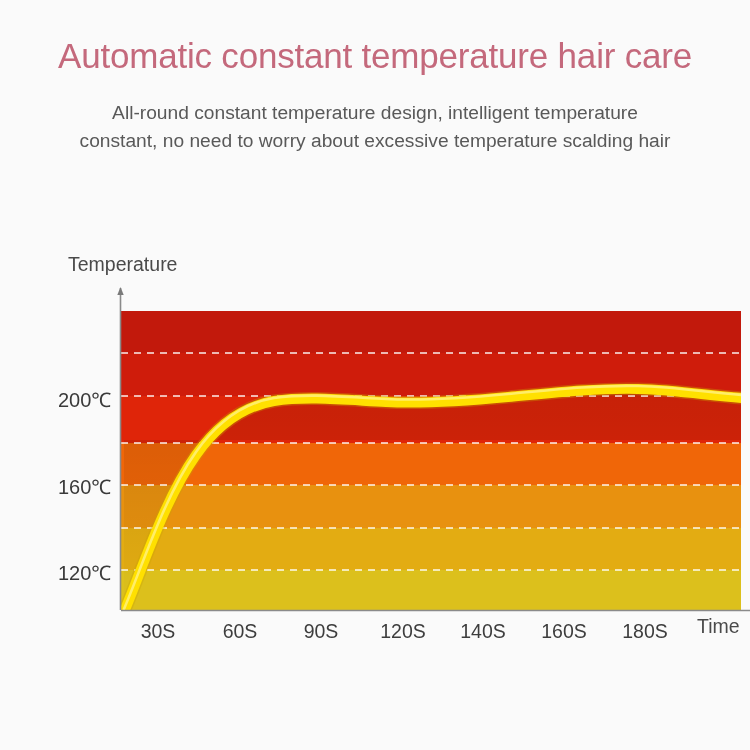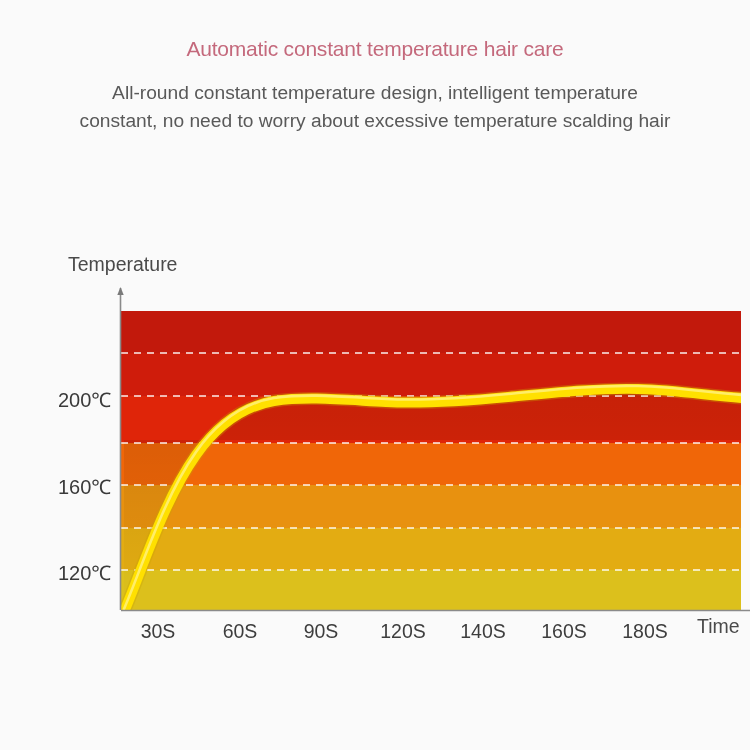--- a/index.html
+++ b/index.html
@@ -18,21 +18,21 @@
   
   #header {
     position: absolute;
     left: 0;
     top: 0;
     width: 750px;
   }
   #page-title {
     text-align: center;
     color: #C4697C;
-    font-size: 21px;
+    font-size: 35px;
     font-weight: 400;
     letter-spacing: -0.2px;
     margin-top: 37px;
     line-height: 1.1;
     white-space: nowrap;
   }
   #subtitle {
     margin-top: 19px;
     text-align: center;
     color: #595959;

